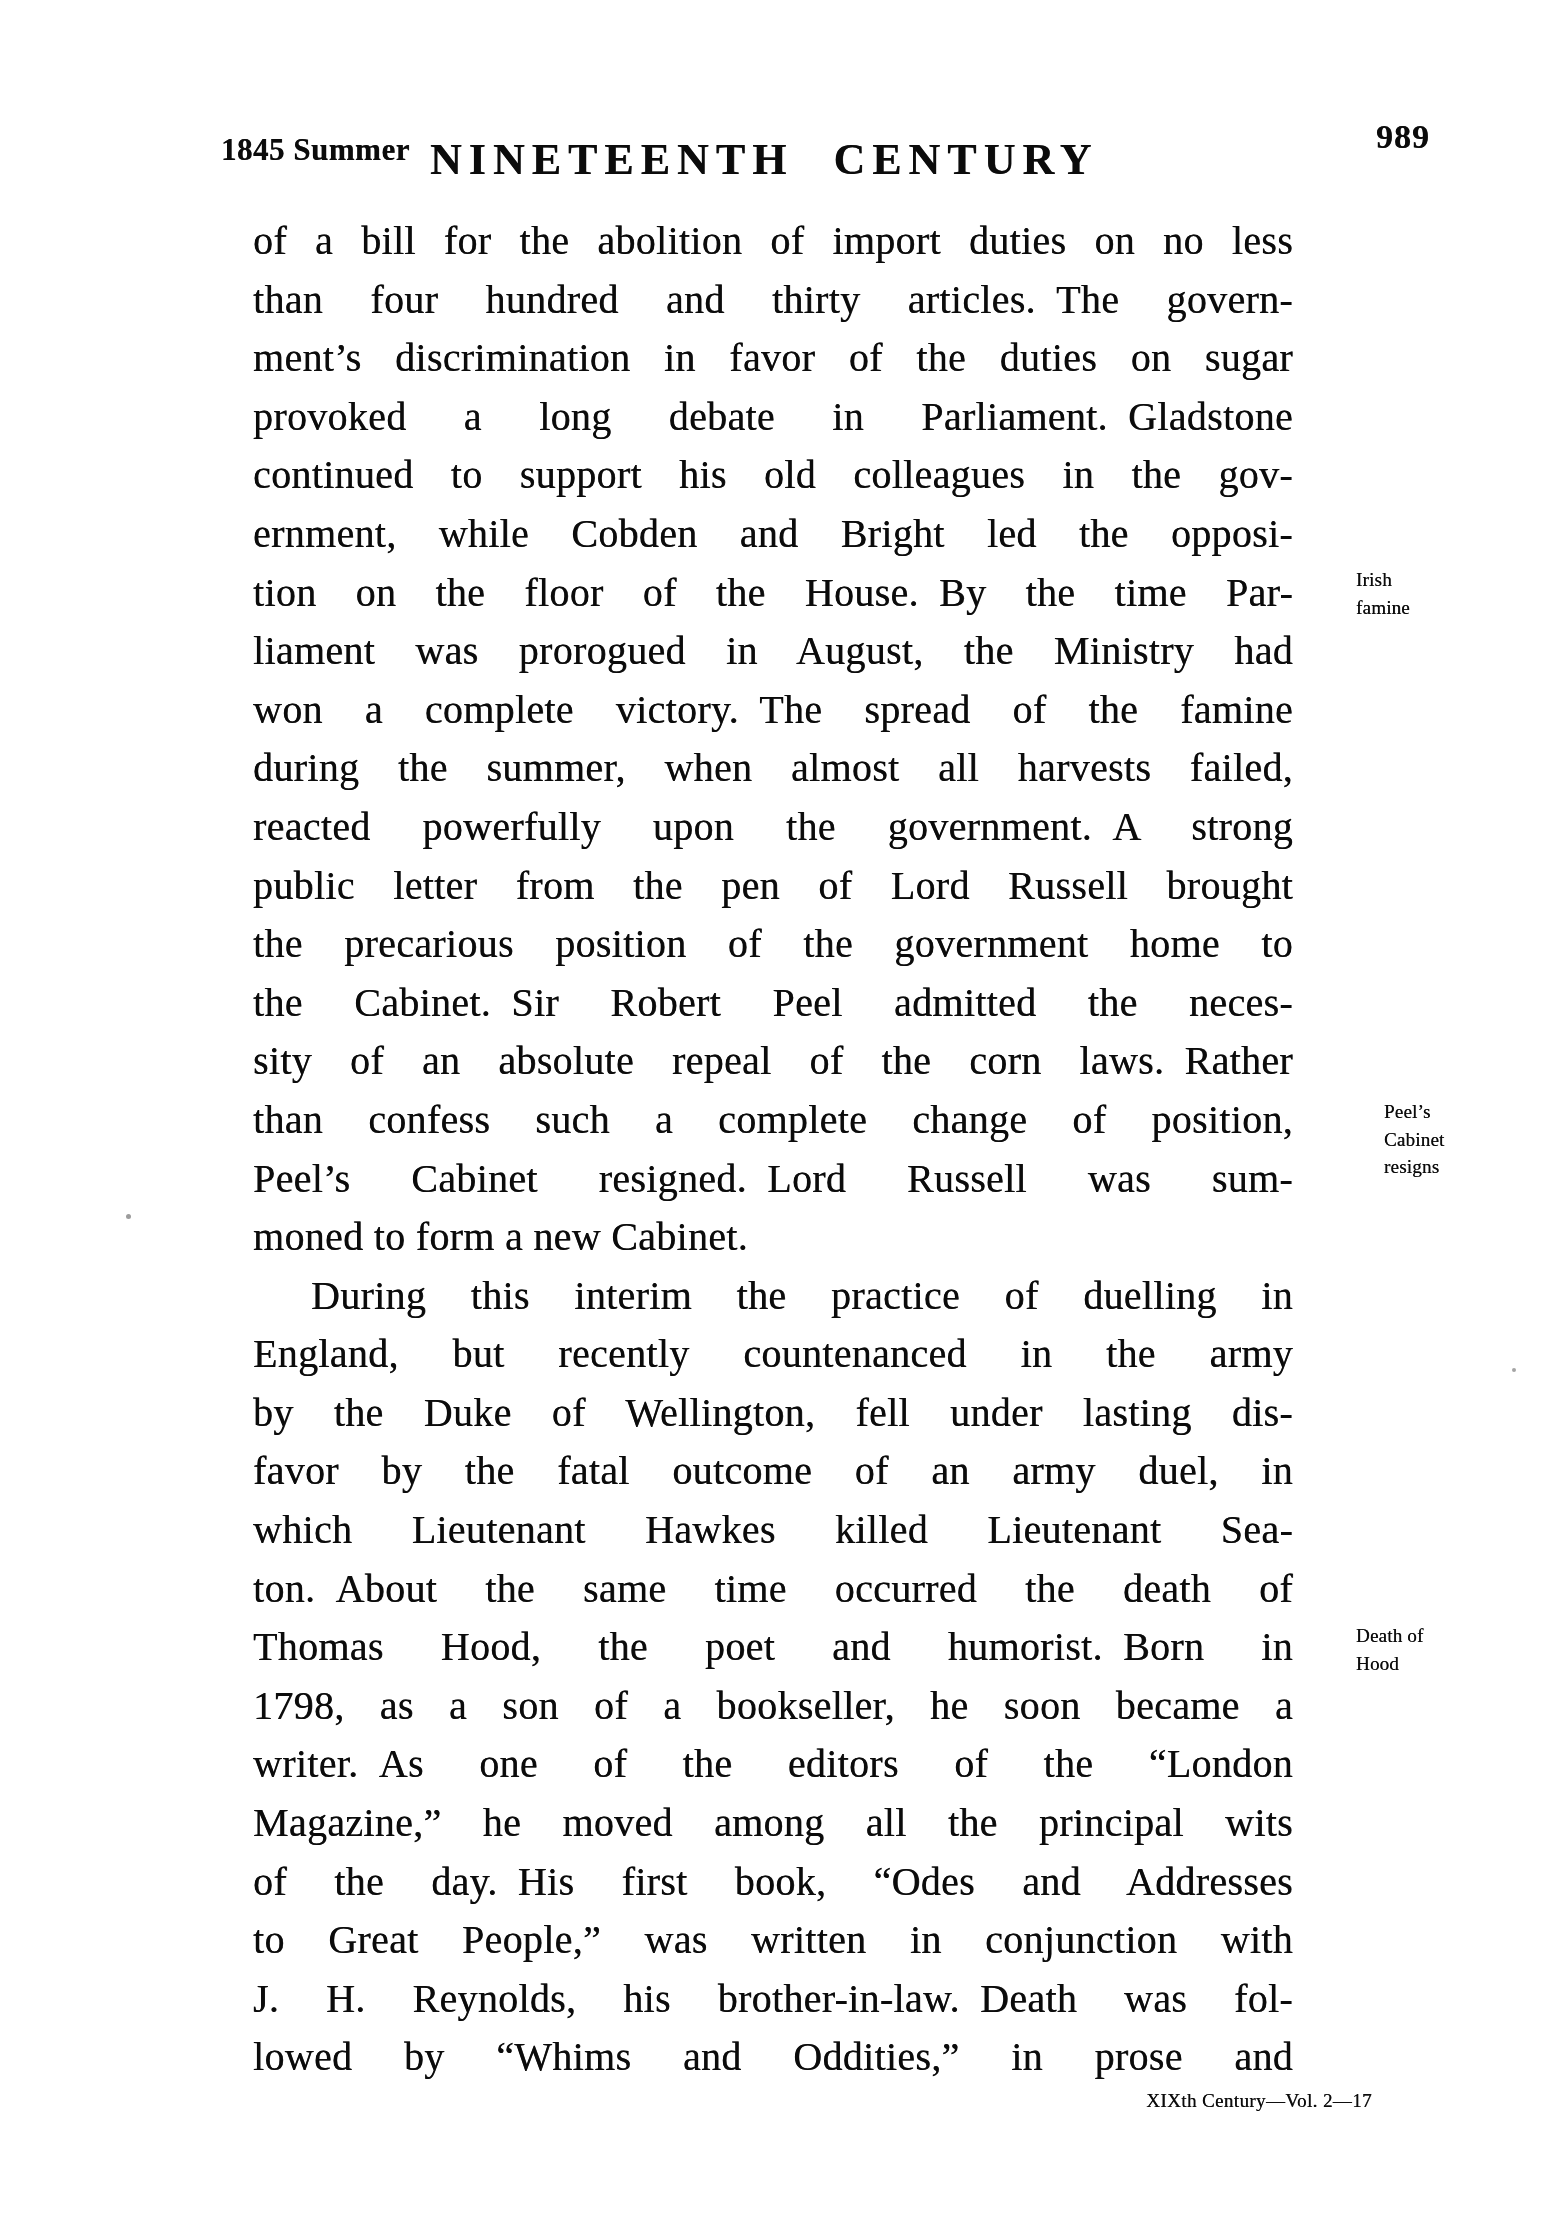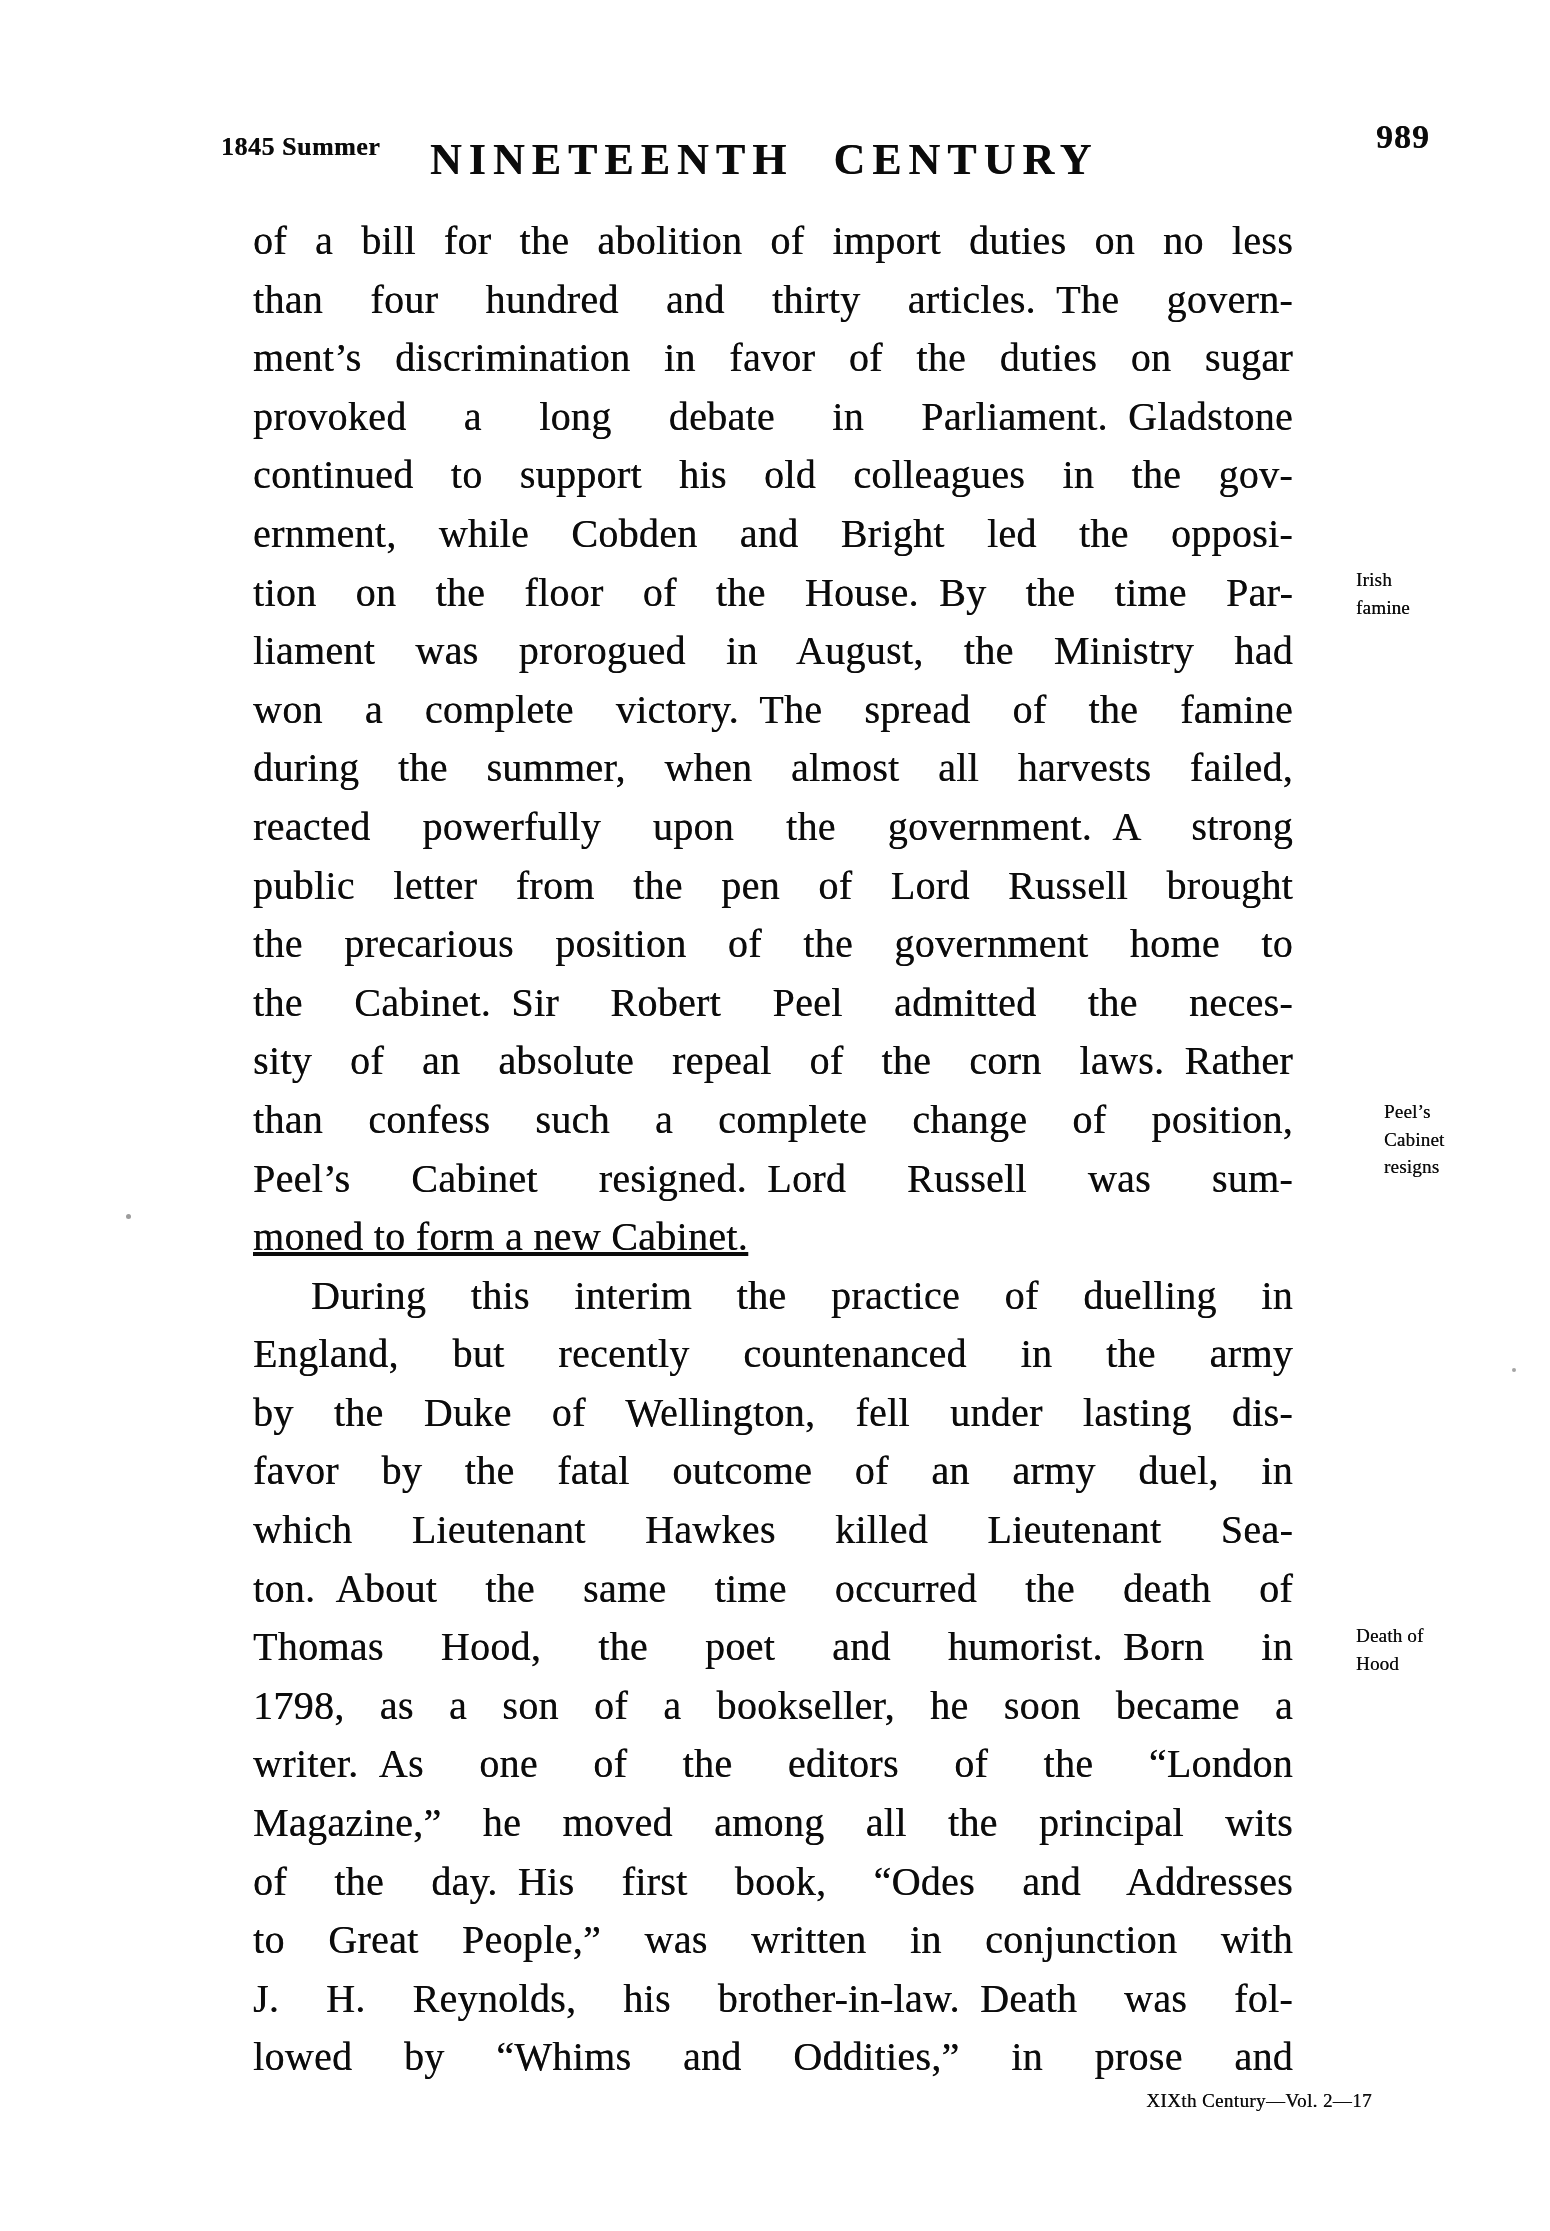--- a/index.html
+++ b/index.html
@@ -9,21 +9,21 @@
     height: 2231px;
     background: #ffffff;
     font-family: "Liberation Serif", serif;
     color: #0b0b0b;
     overflow: hidden;
   }
   
   .hdr-date {
     position: absolute;
     left: 221px; top: 132px;
-    font-size: 26px;
+    font-size: 31px;
     font-weight: 700;
     letter-spacing: 0.5px;
     text-shadow: 0.3px 0 0 rgba(0,0,0,0.75);
   }
   .hdr-title {
     position: absolute;
     left: 430px; top: 134px;
     font-size: 44px;
     font-weight: 600;
     letter-spacing: 7px;
@@ -47,21 +47,21 @@
     font-size: 40px;
     line-height: 58.6px;
     letter-spacing: 0.3px;
     text-shadow: 0.35px 0 0 rgba(0,0,0,0.8);
   }
   .bline {
     text-align: justify;
     text-align-last: justify;
     white-space: normal;
   }
-  .bline.no-just { text-align-last: left; text-decoration: underline; }
+  .bline.no-just { text-align-last: left; }
   .bline.indent { text-indent: 58px; }
   
   .mnote {
     position: absolute;
     left: 1356px;
     width: 200px;
     font-size: 19px;
     line-height: 27.5px;
     letter-spacing: 0.2px;
     text-shadow: 0.3px 0 0 rgba(0,0,0,0.8);

